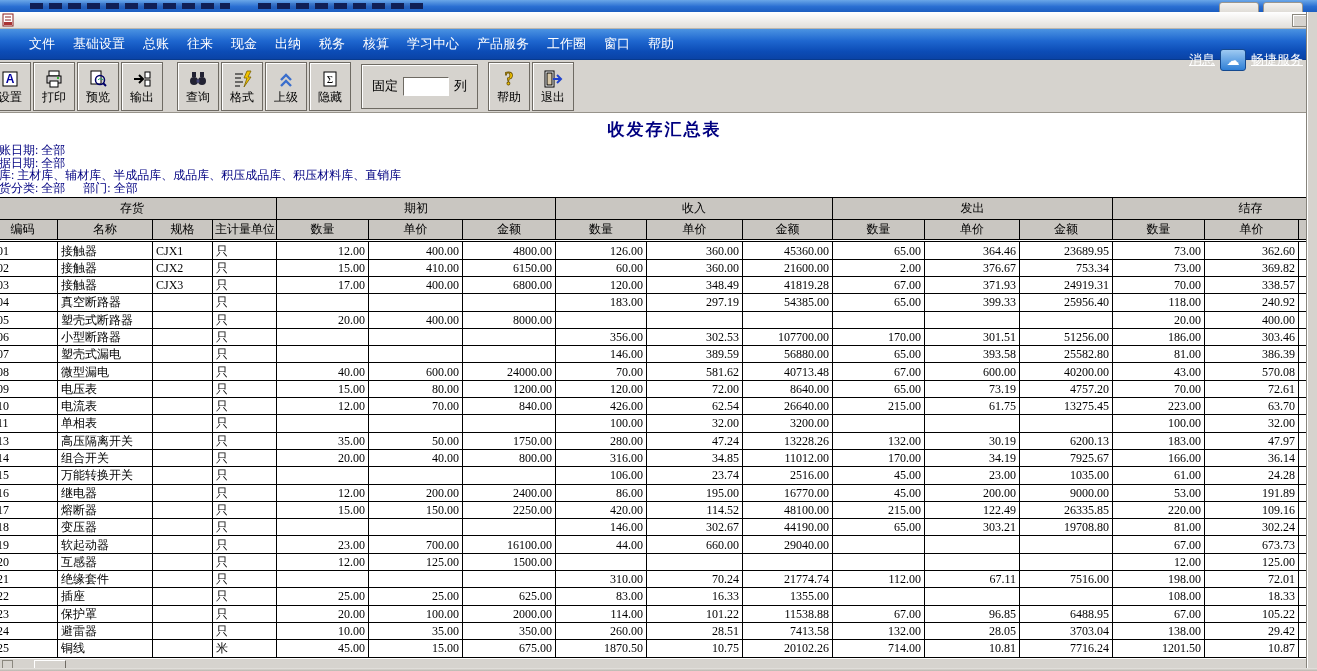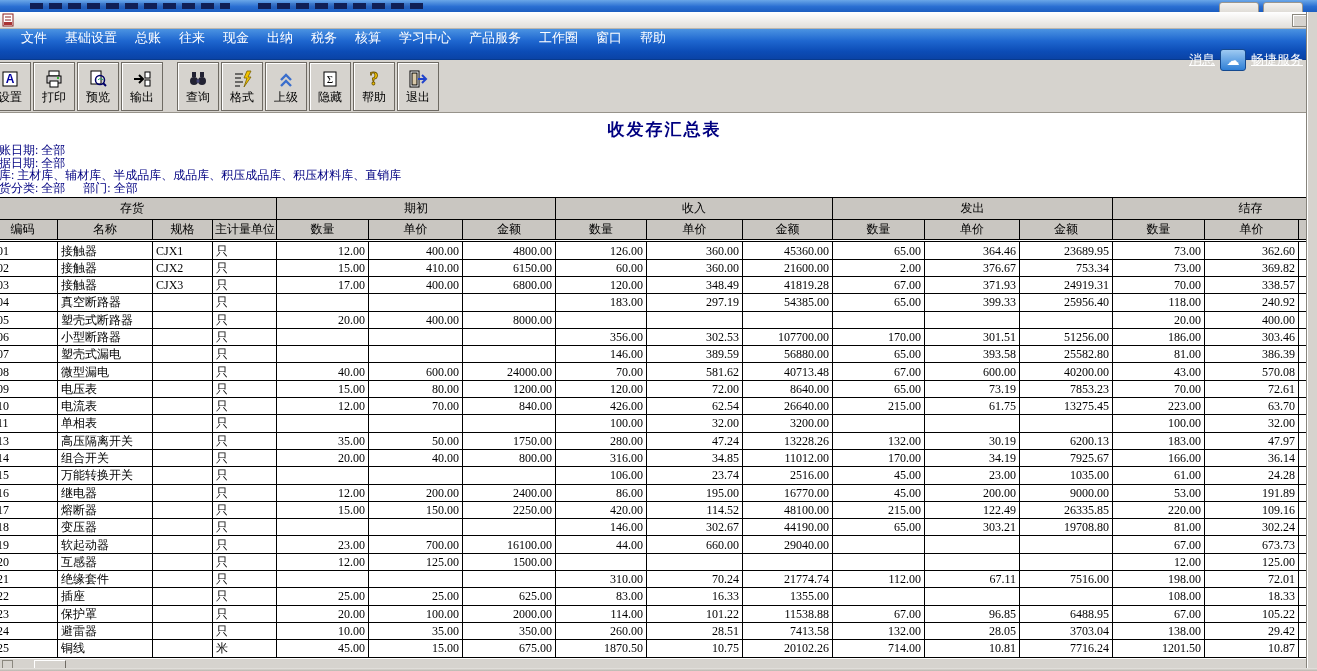--- a/index.html
+++ b/index.html
@@ -9,21 +9,21 @@
   .titlebar{height:12px;background:linear-gradient(#6aa7e8,#2a6fd2 55%,#1b5dc0);position:relative;overflow:hidden;}
   .title-stripe{position:absolute;top:3px;height:6px;background:repeating-linear-gradient(90deg,#101f55 0 13px,rgba(16,31,85,.15) 13px 19px);}
   .ts1{left:30px;width:200px;} .ts2{left:258px;width:165px;}
   .cap-btn{position:absolute;top:2px;height:12px;width:38px;background:linear-gradient(#f4f2ef,#d9d6d0);border:1px solid #9a968e;border-radius:3px 3px 0 0;}
   
   .icon-strip{height:16px;background:linear-gradient(#ffffff,#e2dfda);border-bottom:1px solid #bab6af;position:relative;}
   .mdi-ico{position:absolute;left:2px;top:1px;}
   .strip-box{position:absolute;right:7px;top:2px;width:16px;height:11px;background:#d6d3ce;border:1px solid #8b887f;box-shadow:inset 1px 1px 0 #fff;}
   
   .menubar{height:30px;background:linear-gradient(#4b93e2 0%,#1e66cf 40%,#0c4cb6 75%,#0a43a6 100%);
-           display:flex;color:#fff;font-size:13px;padding-left:12px;position:relative;border-bottom:1px solid #073a8e;}
+           display:flex;align-items:center;color:#fff;font-size:13px;padding-left:20px;position:relative;border-bottom:1px solid #073a8e;}
   .menu-item{padding:0 9px;cursor:default;white-space:nowrap;}
   .menu-right{position:absolute;right:14px;top:16px;height:100%;display:flex;align-items:center;gap:5px;}
   .menu-link{color:#fff;text-decoration:underline;cursor:pointer;white-space:nowrap;}
   .cloud-btn{width:24px;height:20px;background:linear-gradient(#9ecaf2,#2f7fd6);border:1px solid #15498f;border-radius:3px;
              display:flex;align-items:center;justify-content:center;color:#fff;font-size:13px;line-height:1;}
   
   .toolbar{height:52px;background:#d6d3ce;border-bottom:1px solid #97938b;display:flex;align-items:center;padding-left:2px;}
   .tb-btn{width:40px;height:47px;display:flex;flex-direction:column;align-items:center;justify-content:center;gap:0;
           border:1px solid #6e6a63;box-shadow:inset 1px 1px 0 #fff;background:#d6d3ce;margin-right:2px;cursor:pointer;}
   .tb-btn.clip{margin-left:-13px;}
@@ -177,20 +177,25 @@
       </div>
       <div class="tb-btn">
         <span class="tb-icon">
           <svg width="20" height="20">
             <rect x="4" y="3" width="12" height="14" fill="#fff" stroke="#000"></rect>
             <text x="10" y="14" font-size="11" text-anchor="middle" fill="#000" font-family="Liberation Serif">Σ</text>
           </svg>
         </span>
         <span class="tb-label">隐藏</span>
       </div>
+      <div class="fixed-panel">
+        <span>固定</span>
+        <input class="fixed-input" style="">
+        <span>列</span>
+      </div>
       <div class="tb-btn">
         <span class="tb-icon">
           <svg width="20" height="22">
             <text x="10" y="17" font-size="18" font-weight="bold" text-anchor="middle" fill="#f2c200" stroke="#6a5200" stroke-width="0.8" font-family="Liberation Serif">?</text>
           </svg>
         </span>
         <span class="tb-label">帮助</span>
       </div>
       <div class="tb-btn">
         <span class="tb-icon">
@@ -411,21 +416,21 @@
           <td class="cl"></td>
           <td class="cl">只</td>
           <td class="cr">15.00</td>
           <td class="cr">80.00</td>
           <td class="cr">1200.00</td>
           <td class="cr">120.00</td>
           <td class="cr">72.00</td>
           <td class="cr">8640.00</td>
           <td class="cr">65.00</td>
           <td class="cr">73.19</td>
-          <td class="cr">7853.23</td>
+          <td class="cr">4757.20</td>
           <td class="cr">70.00</td>
           <td class="cr">72.61</td>
           <td class="cr"></td>
         </tr>
         <tr>
           <td class="cl">010</td>
           <td class="cl">电流表</td>
           <td class="cl"></td>
           <td class="cl">只</td>
           <td class="cr">12.00</td>

